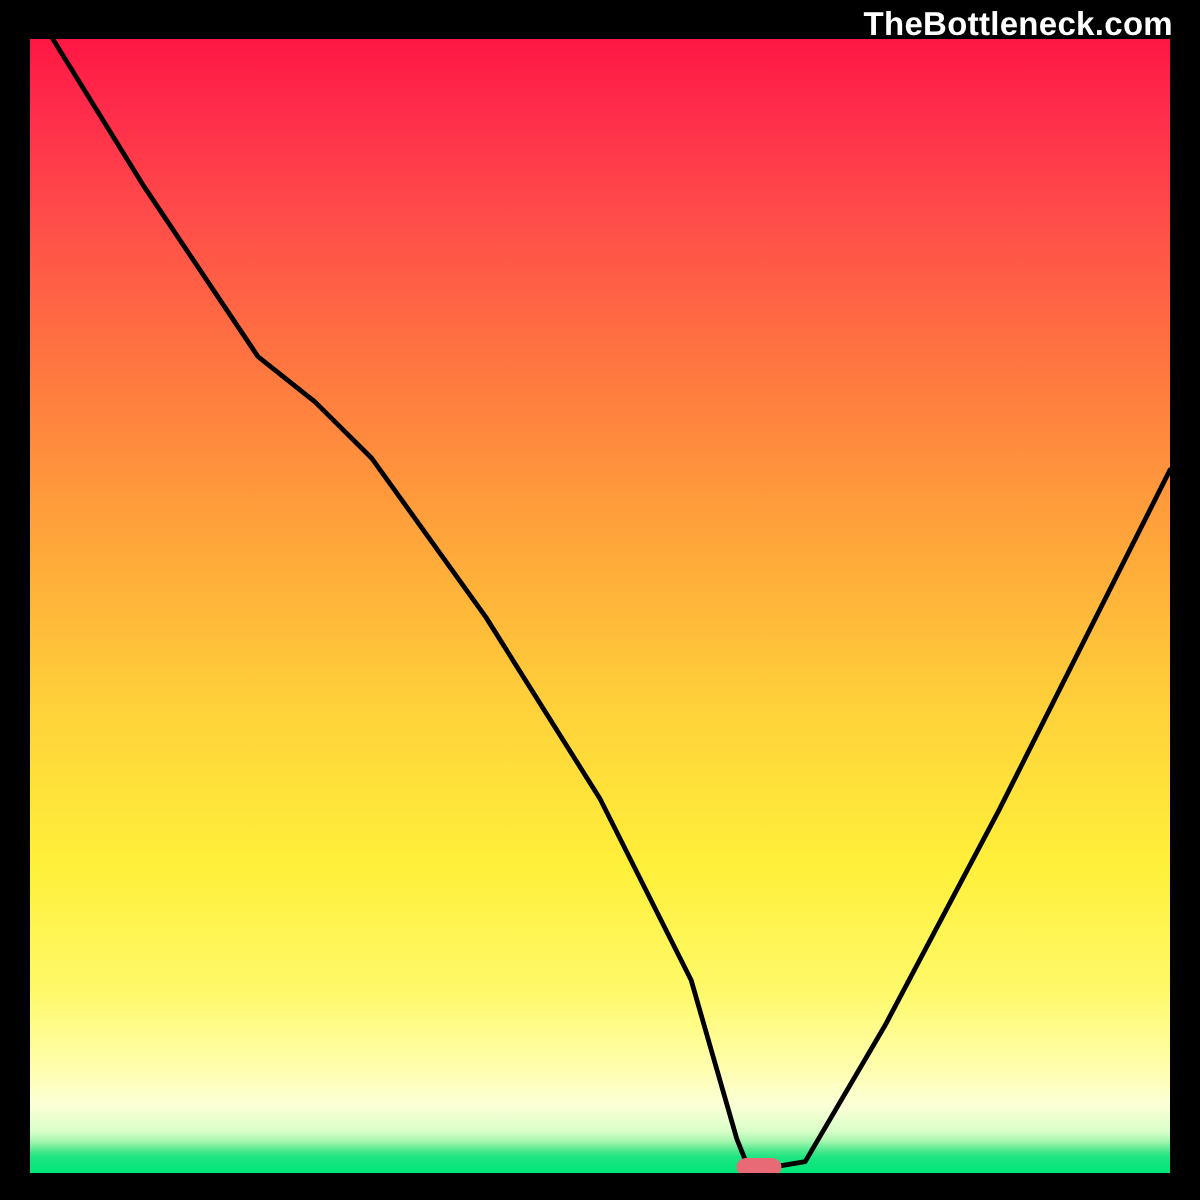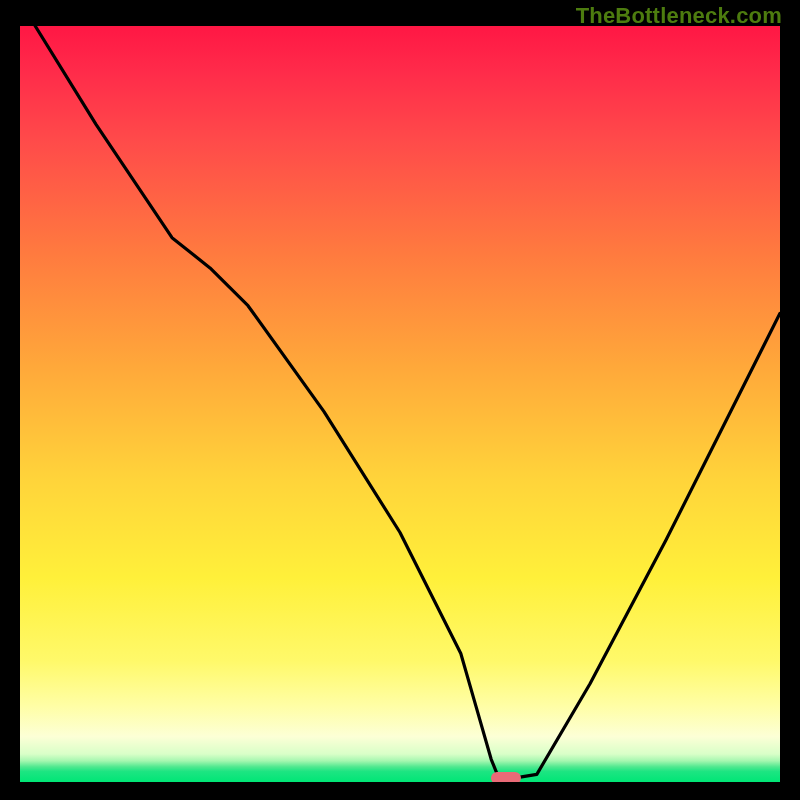--- a/index.html
+++ b/index.html
@@ -49,21 +49,21 @@
       #a6f7b0 97.2%,
       #4fe88f 98%,
       #1de582 98.6%,
       #00e676 100%
     );
   }
   .watermark {
     position: absolute;
     top: 3px;
     right: 18px;
-    color: #4d7c0f;
+    color: #ffffff;
     font-size: 22px;
     font-weight: 600;
     letter-spacing: 0.2px;
     user-select: none;
   }
   svg.curve {
     position: absolute;
     left: 0;
     top: 0;
     width: 760px;

